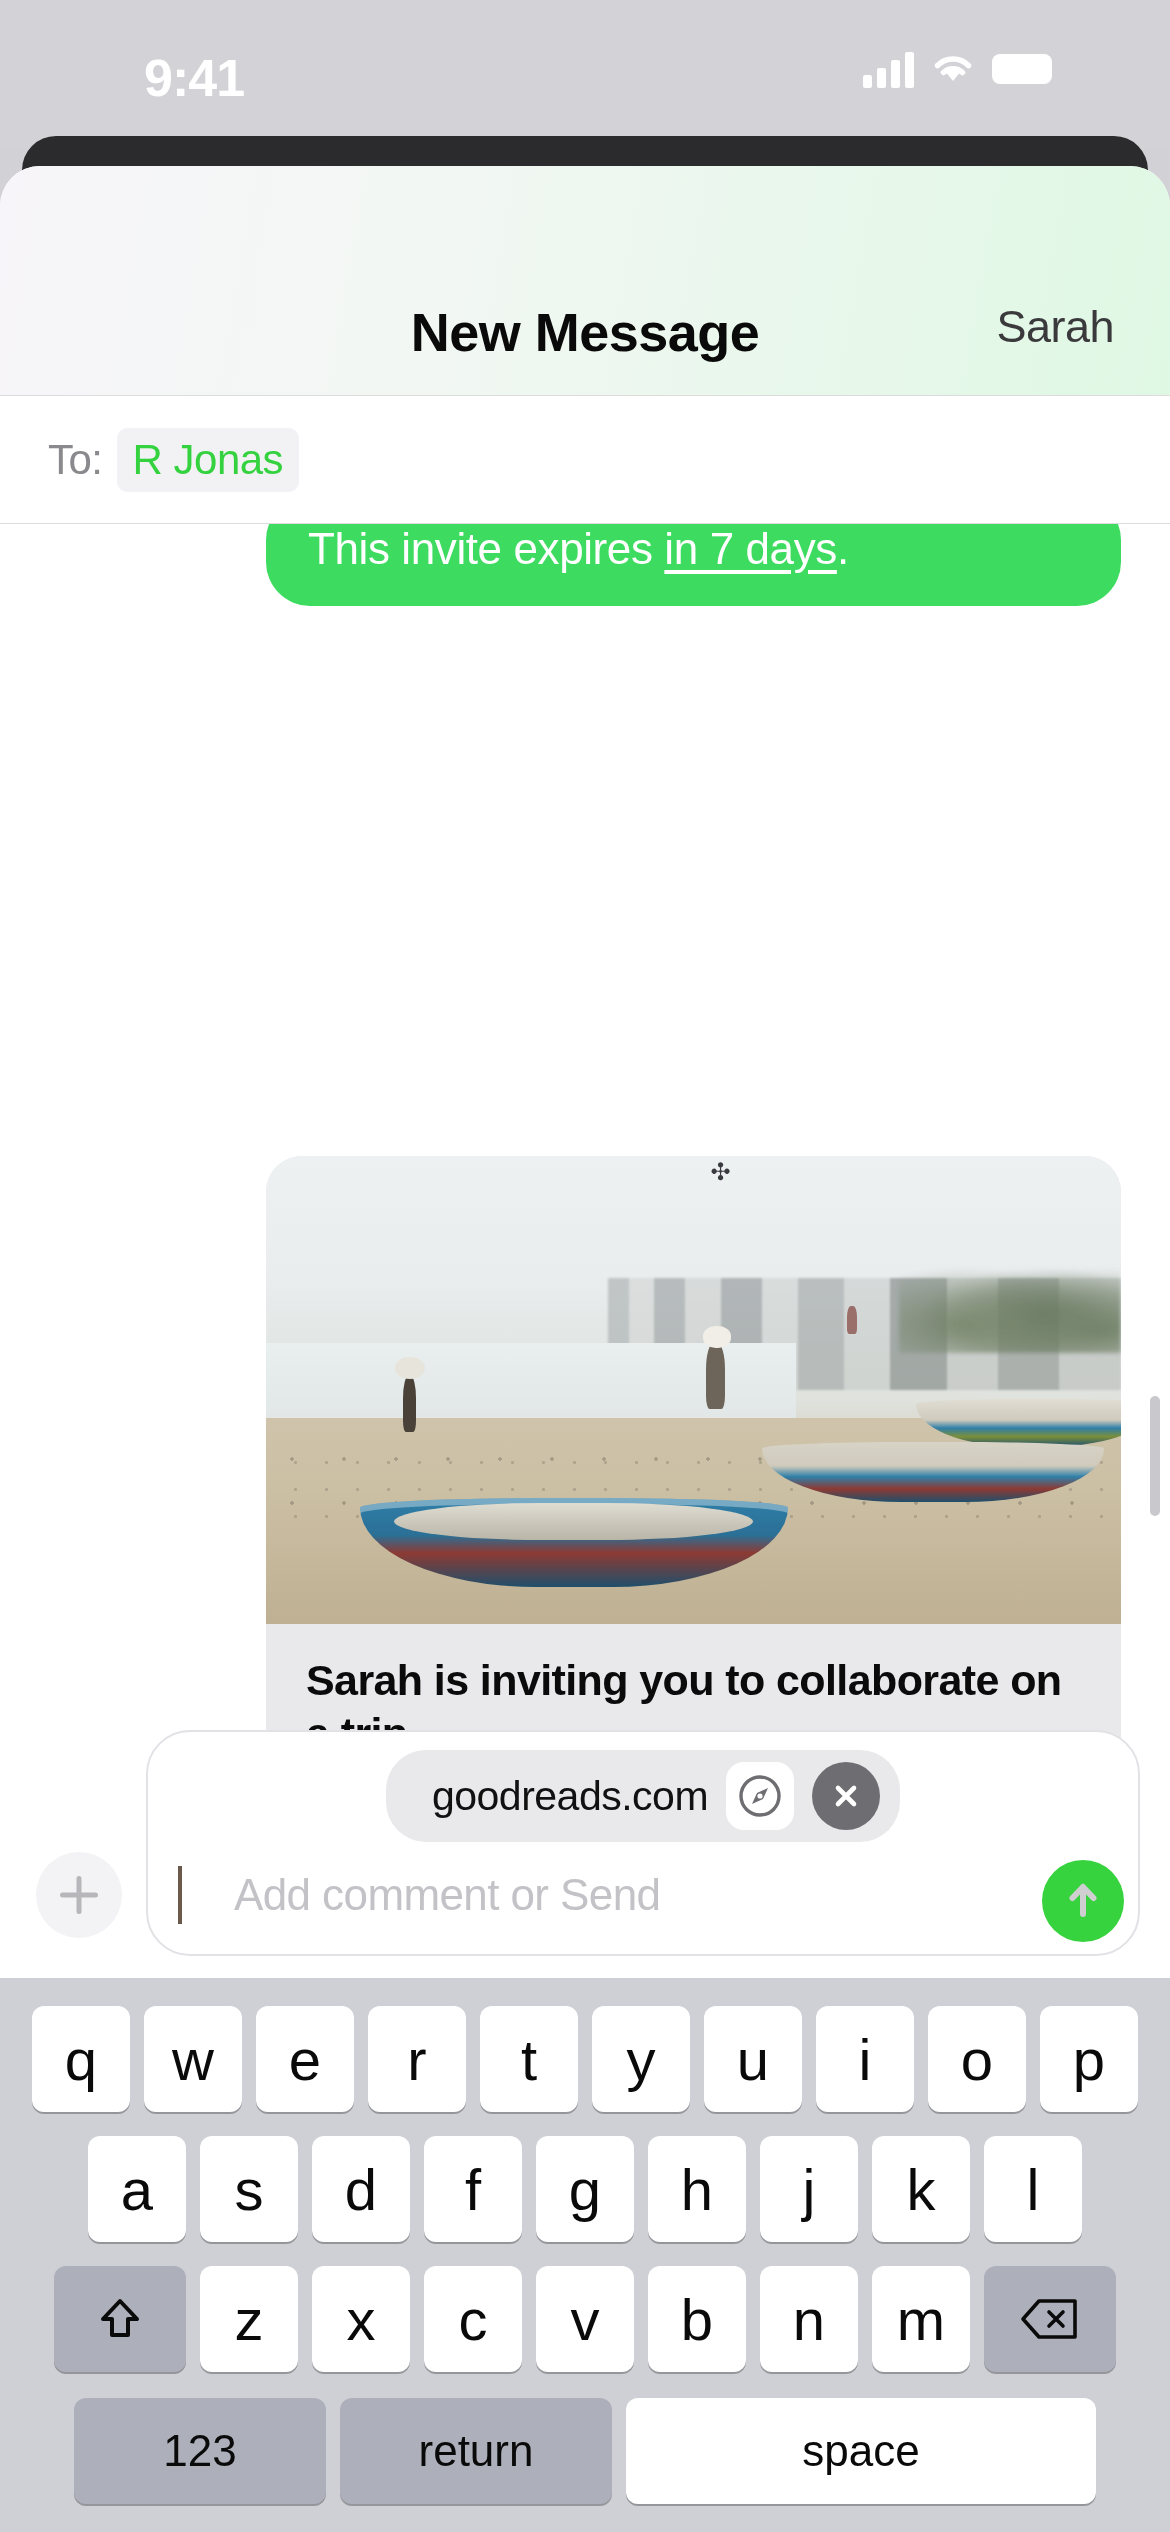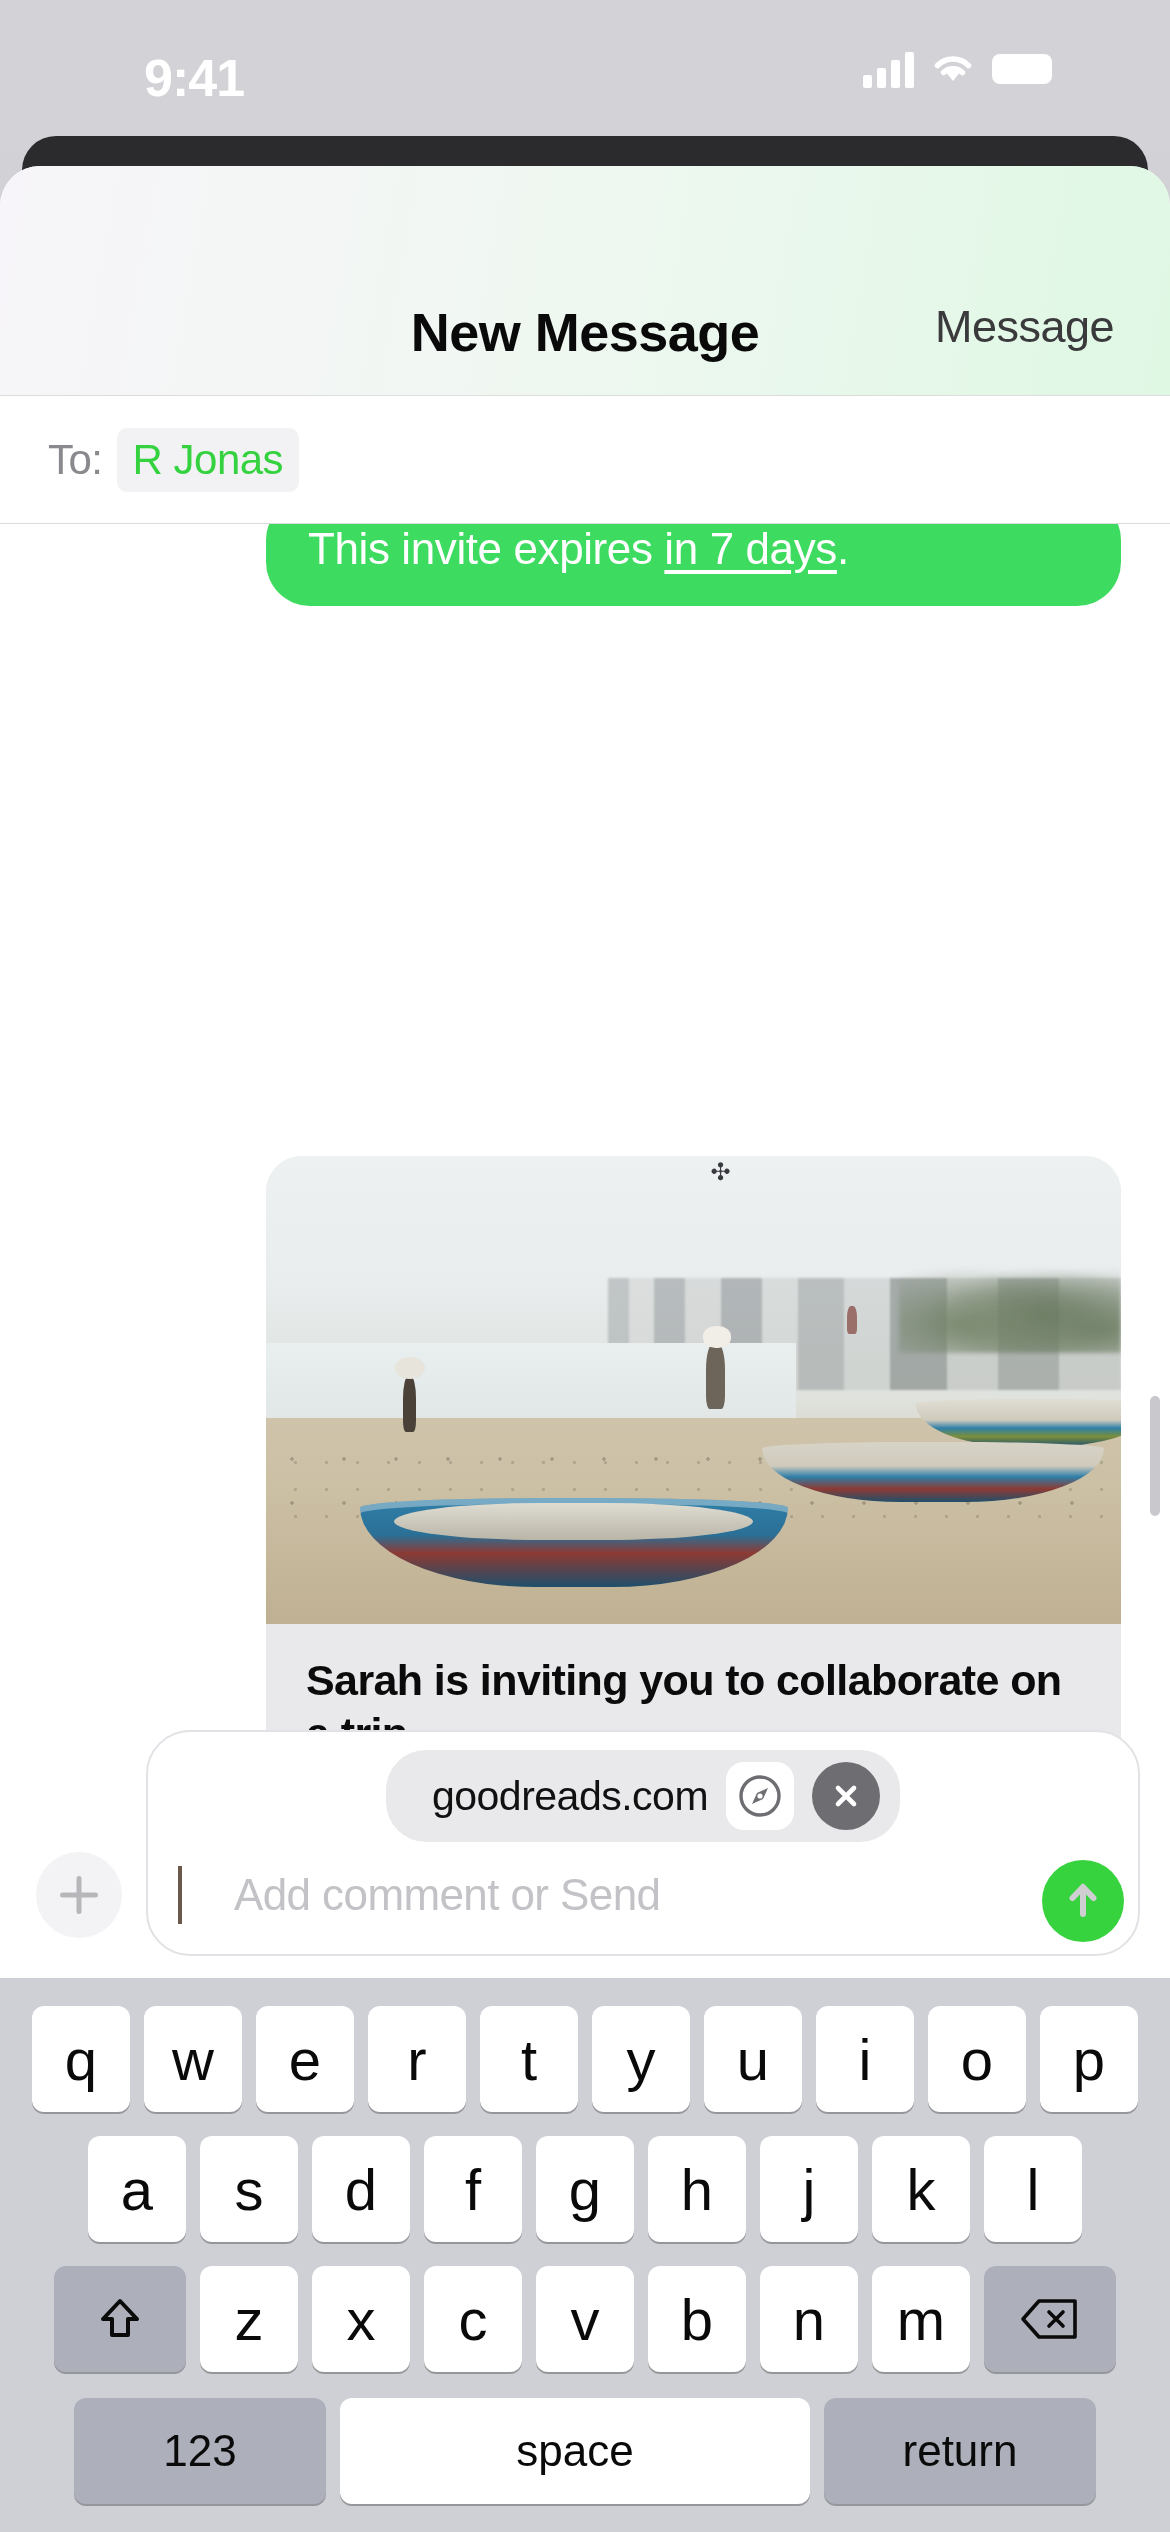--- a/index.html
+++ b/index.html
@@ -264,21 +264,21 @@
       <span class="batt"></span>
     </div>
   </div>
 
   <div class="sheet-behind"></div>
 
   <div class="sheet">
 
     <div class="navbar">
       <div class="nav-title">New Message</div>
-      <div class="nav-cancel">Message</div>
+      <div class="nav-cancel">Sarah</div>
     </div>
 
     <div class="to-row">
       <span class="to-label">To:</span>
       <span class="to-chip">R Jonas</span>
     </div>
 
     <div class="convo">
 
       <div class="bubble-green">
@@ -391,22 +391,22 @@
         <div class="key wide">
           <svg width="62" height="48" viewBox="0 0 62 48">
               <path d="M20 6 L56 6 L56 42 L20 42 L4 24 Z" fill="none" stroke="#0a0a0a" stroke-width="3.6" stroke-linejoin="round"></path>
               <path d="M30 17 L44 31 M44 17 L30 31" stroke="#0a0a0a" stroke-width="3.6" stroke-linecap="round"></path>
             </svg>
         </div>
       </div>
 
       <div class="krow r4">
         <div class="key num">123</div>
+        <div class="key ret">return</div>
         <div class="key space">space</div>
-        <div class="key ret">return</div>
       </div>
 
       <div class="emoji-row">
         
       </div>
 
     </div>
 
   </div>
 </div>

